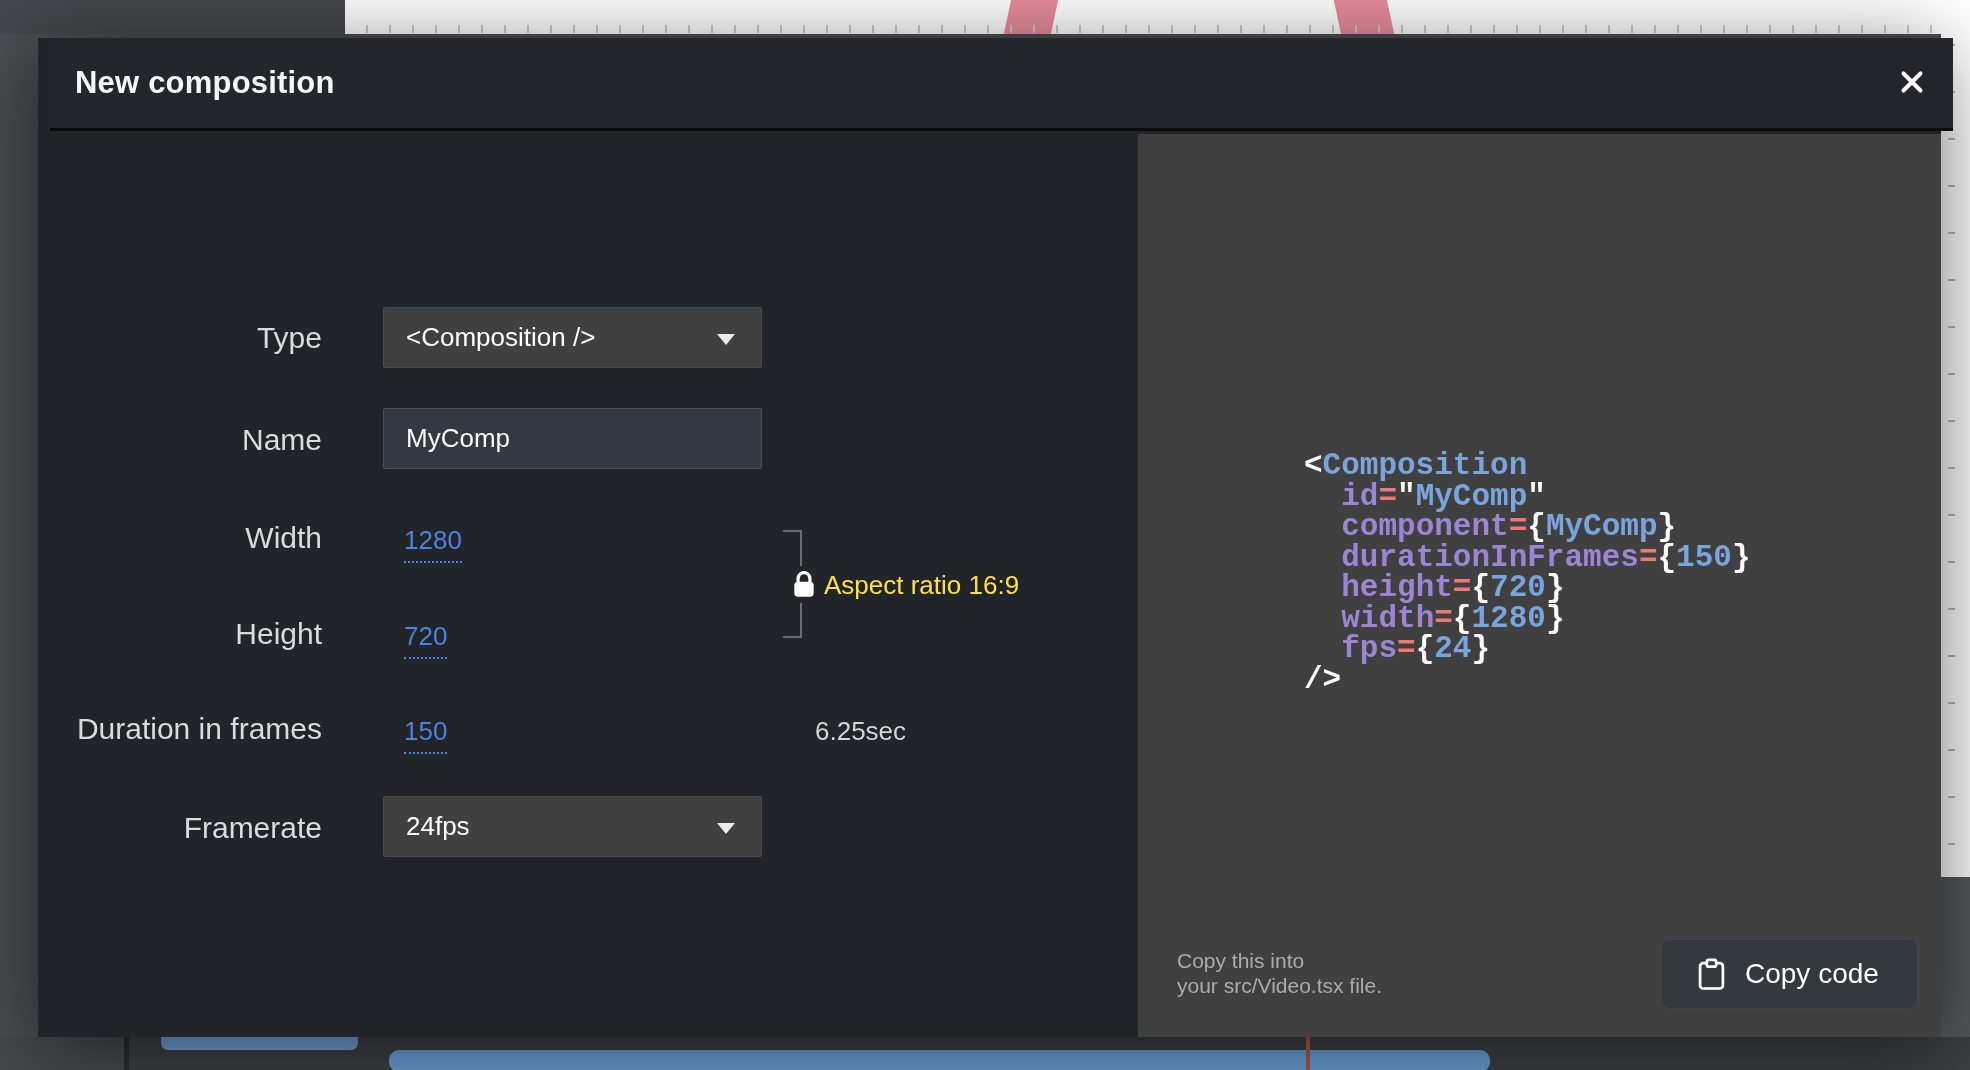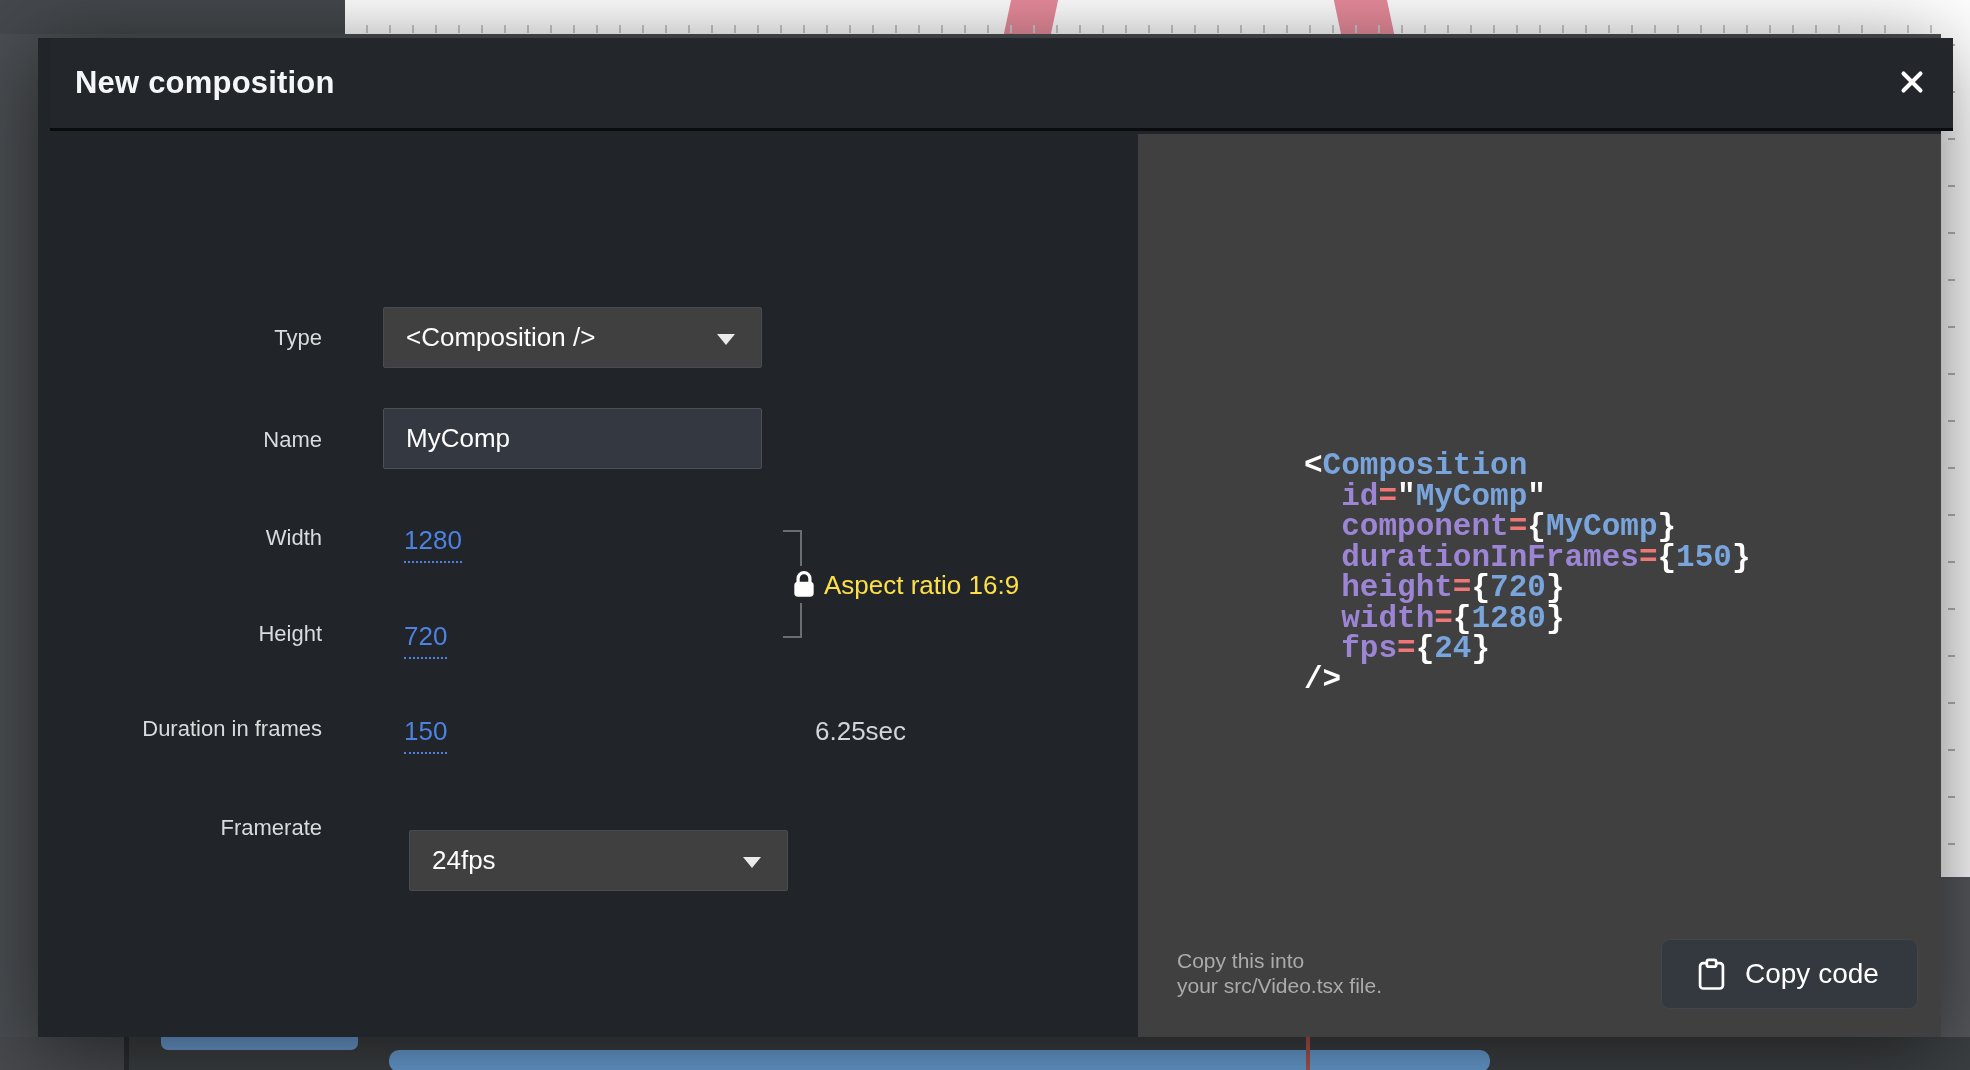--- a/index.html
+++ b/index.html
@@ -33,21 +33,21 @@
          box-shadow:0 14px 80px rgba(0,0,0,.55);}
   .titlebar{position:absolute;left:0;top:0;width:100%;height:93px;background:#23262b;
             border-bottom:3px solid #0a0b0d;box-sizing:border-box;margin-left:12px;}
   .modal-title{position:absolute;left:25px;top:0;line-height:90px;font-size:31px;font-weight:600;
                color:#f5f6f7;letter-spacing:.2px;}
   .close-btn{position:absolute;left:1838px;top:16px;width:48px;height:56px;background:none;border:none;
              cursor:pointer;display:flex;align-items:center;justify-content:center;padding:0;}
 
   
   .form-panel{left:0;top:96px;width:1100px;height:903px;}
-  .form-label{position:absolute;left:0;width:284px;text-align:right;font-size:22px;line-height:32px;
+  .form-label{position:absolute;left:0;width:284px;text-align:right;font-size:30px;line-height:32px;
               color:#d9dbdd;}
   .field-box{position:absolute;left:345px;width:379px;height:61px;background:#404040;
              border:1px solid #474c54;border-radius:2px;box-sizing:border-box;
              display:flex;align-items:center;padding-left:22px;font-size:26px;color:#fdfdfd;
              cursor:pointer;}
   .caret{position:absolute;right:26px;top:26px;width:0;height:0;
          border-left:9px solid transparent;border-right:9px solid transparent;
          border-top:11px solid #e9eaeb;}
   .text-input{position:absolute;left:345px;width:379px;height:61px;background:#343840;
               border:1px solid #4b5058;border-radius:2px;box-sizing:border-box;padding:0 0 0 22px;
@@ -124,21 +124,21 @@
       <span class="value-link" style="top:391px;">1280</span>
 
       <div class="form-label" style="top:484px;">Height</div>
       <span class="value-link" style="top:487px;">720</span>
 
       <div class="form-label" style="top:579px;">Duration in frames</div>
       <span class="value-link" style="top:582px;">150</span>
       <span class="readout-sec" style="top:582px;margin-left:33px;">6.25sec</span>
 
       <div class="form-label" style="top:678px;">Framerate</div>
-      <div class="field-box" style="top:696px;margin-left:26px;">
+      <div class="field-box" style="top:662px;">
         <span>24fps</span>
         <span class="caret"></span>
       </div>
 
       <div class="aspect-bracket"></div>
       <div class="lock-wrap">
         <svg width="24" height="29" viewBox="0 0 22 27">
           <path d="M5.5 12 V8 a5.5 5.5 0 0 1 11 0 v4" fill="none" stroke="#ffffff" stroke-width="3"></path>
           <rect x="2" y="11" width="18" height="14" rx="3.5" fill="#ffffff"></rect>
         </svg>

